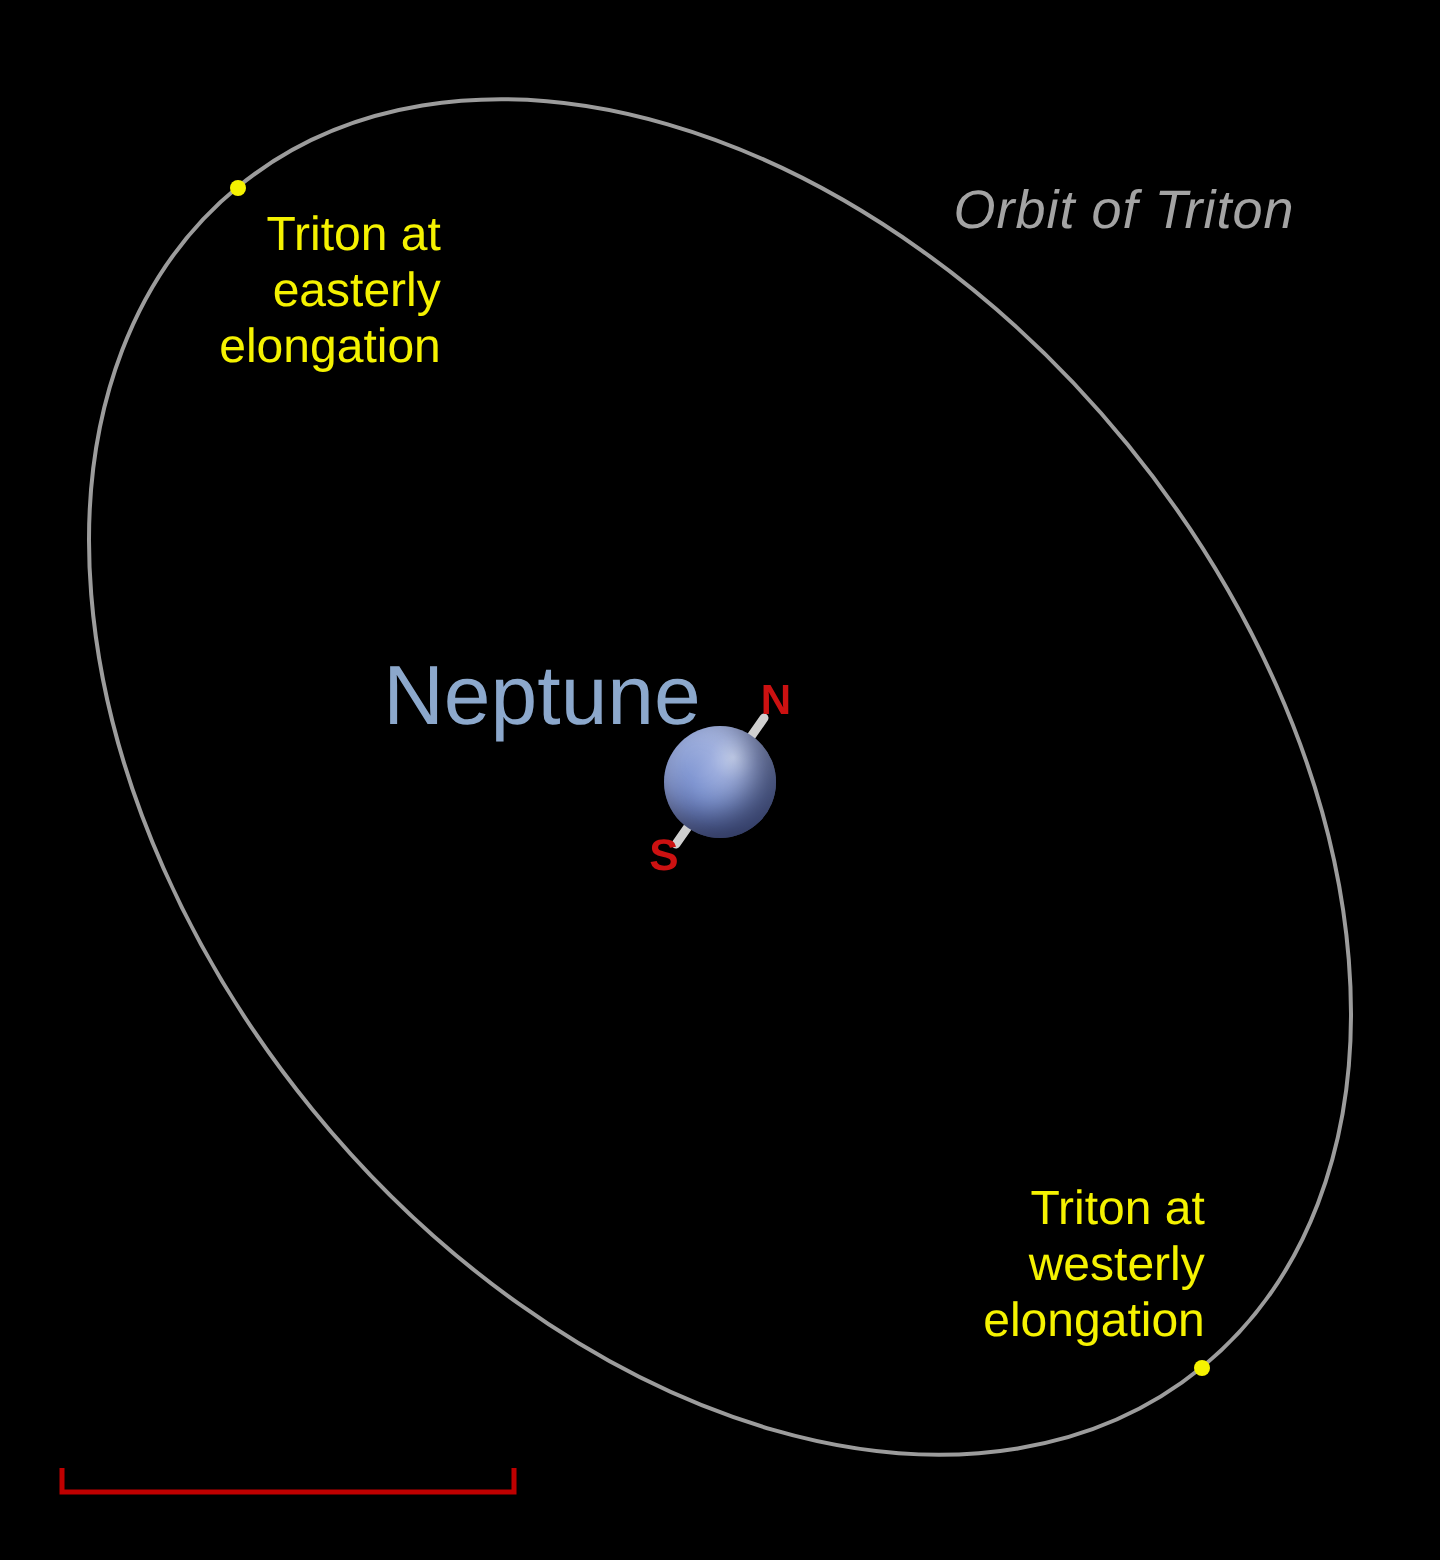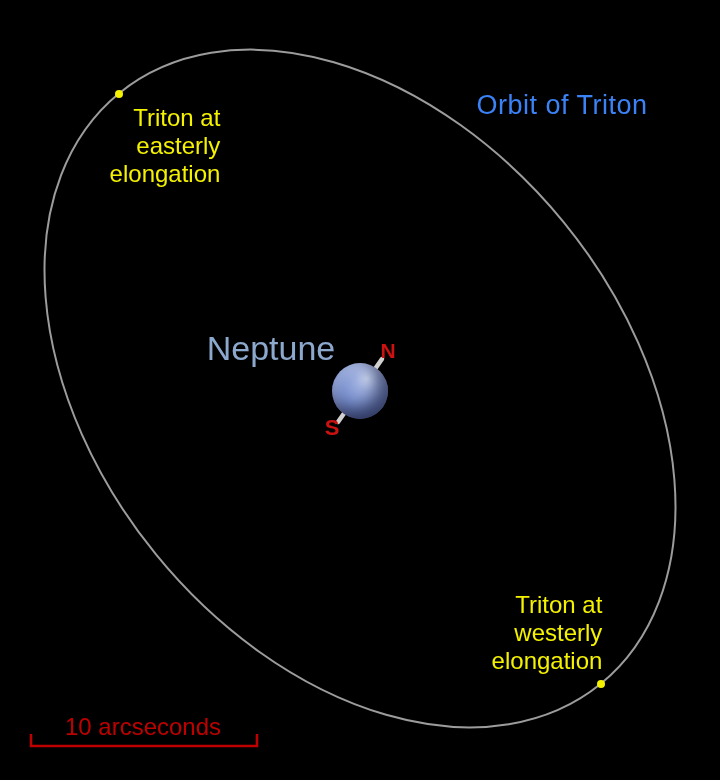--- a/index.html
+++ b/index.html
@@ -25,40 +25,41 @@
     transform: translate(-50%, -50%);
     text-align: right;
     white-space: pre-line;
     line-height: 28px;
     user-select: none;
   }
   .label-title {
     left: 562px;
     top: 105px;
     font-size: 27px;
-    color: #3b82f6;
+    color: #a3a3a3;
     letter-spacing: 0.5px;
     white-space: nowrap;
+    font-style: italic;
   }
   .label-easterly {
     left: 165px;
     top: 146px;
     font-size: 24px;
     color: #f5f200;
   }
   .label-westerly {
     left: 547px;
     top: 633px;
     font-size: 24px;
     color: #f5f200;
   }
   .label-neptune {
     left: 271px;
     top: 348px;
-    font-size: 34px;
+    font-size: 42px;
     color: #8ca8cc;
     white-space: nowrap;
   }
   .label-north {
     left: 388px;
     top: 351px;
     font-size: 21px;
     font-weight: 700;
     color: #cc1111;
   }
@@ -124,15 +125,14 @@
   <div class="label label-westerly">Triton at
 westerly
 elongation</div>
 
   <div class="label label-neptune">Neptune</div>
 
   <div class="label label-north">N</div>
 
   <div class="label label-south">S</div>
 
-  <div class="label label-scale">10 arcseconds</div>
 
 </div>
 
 </body></html>

